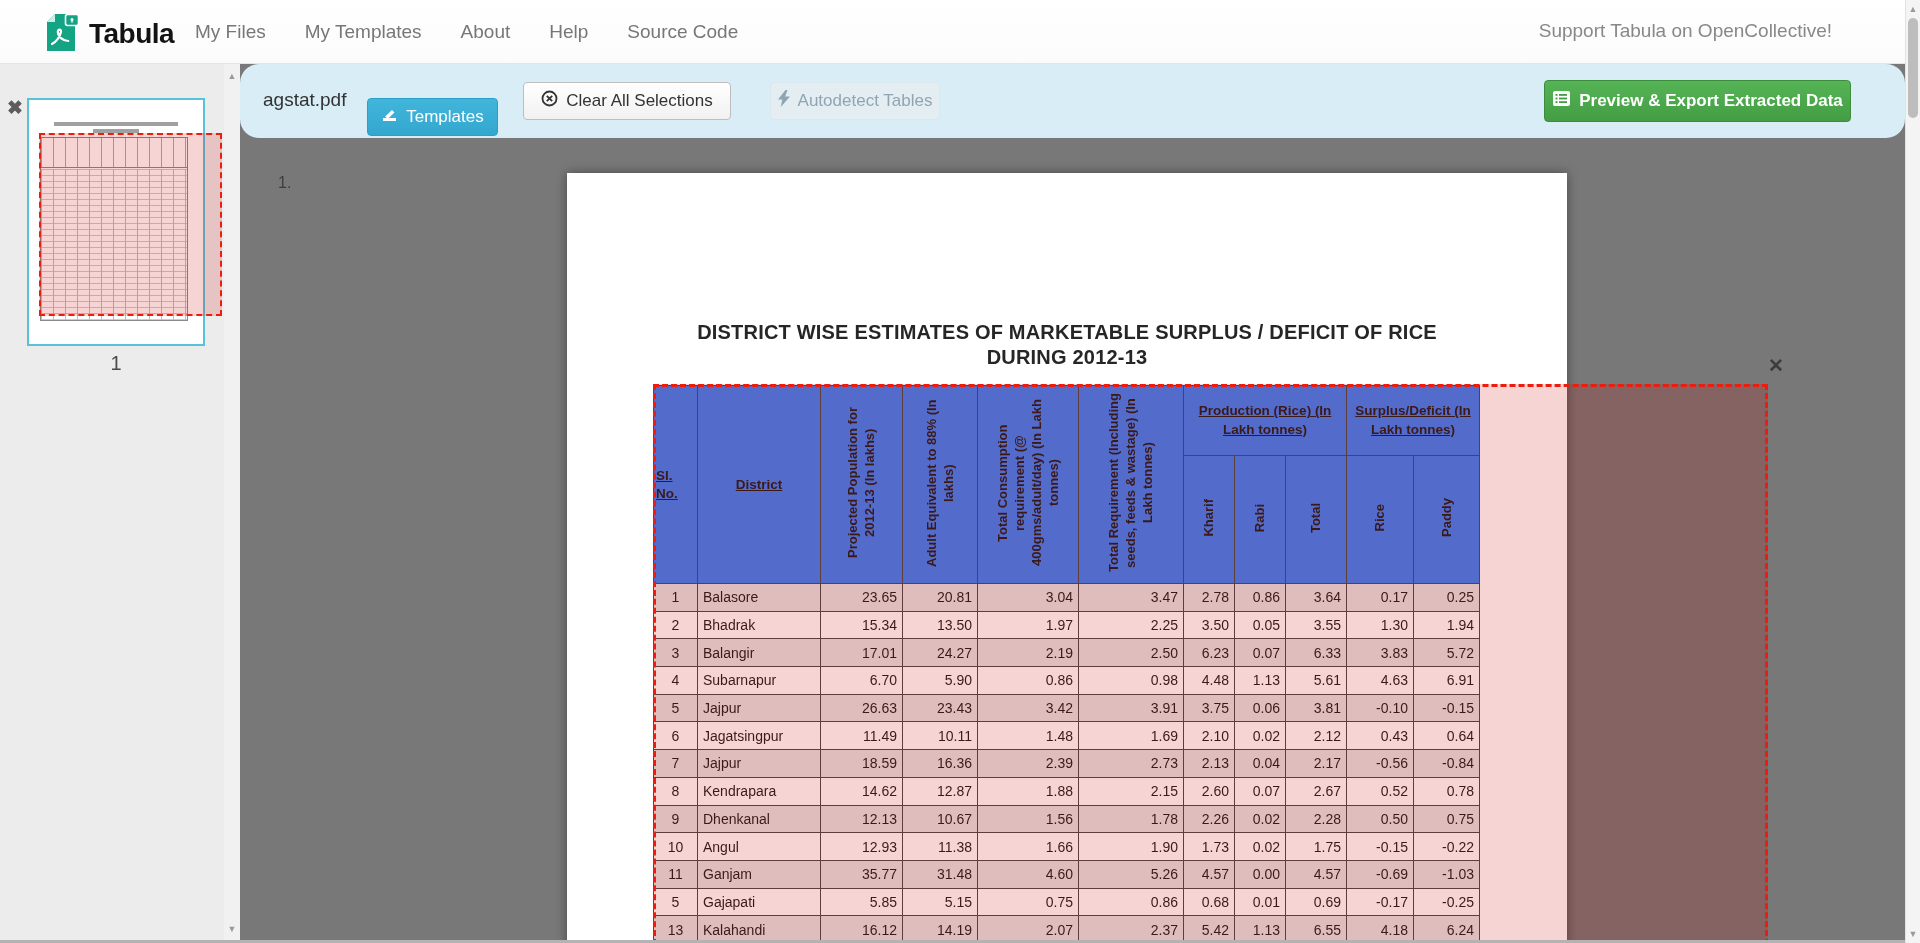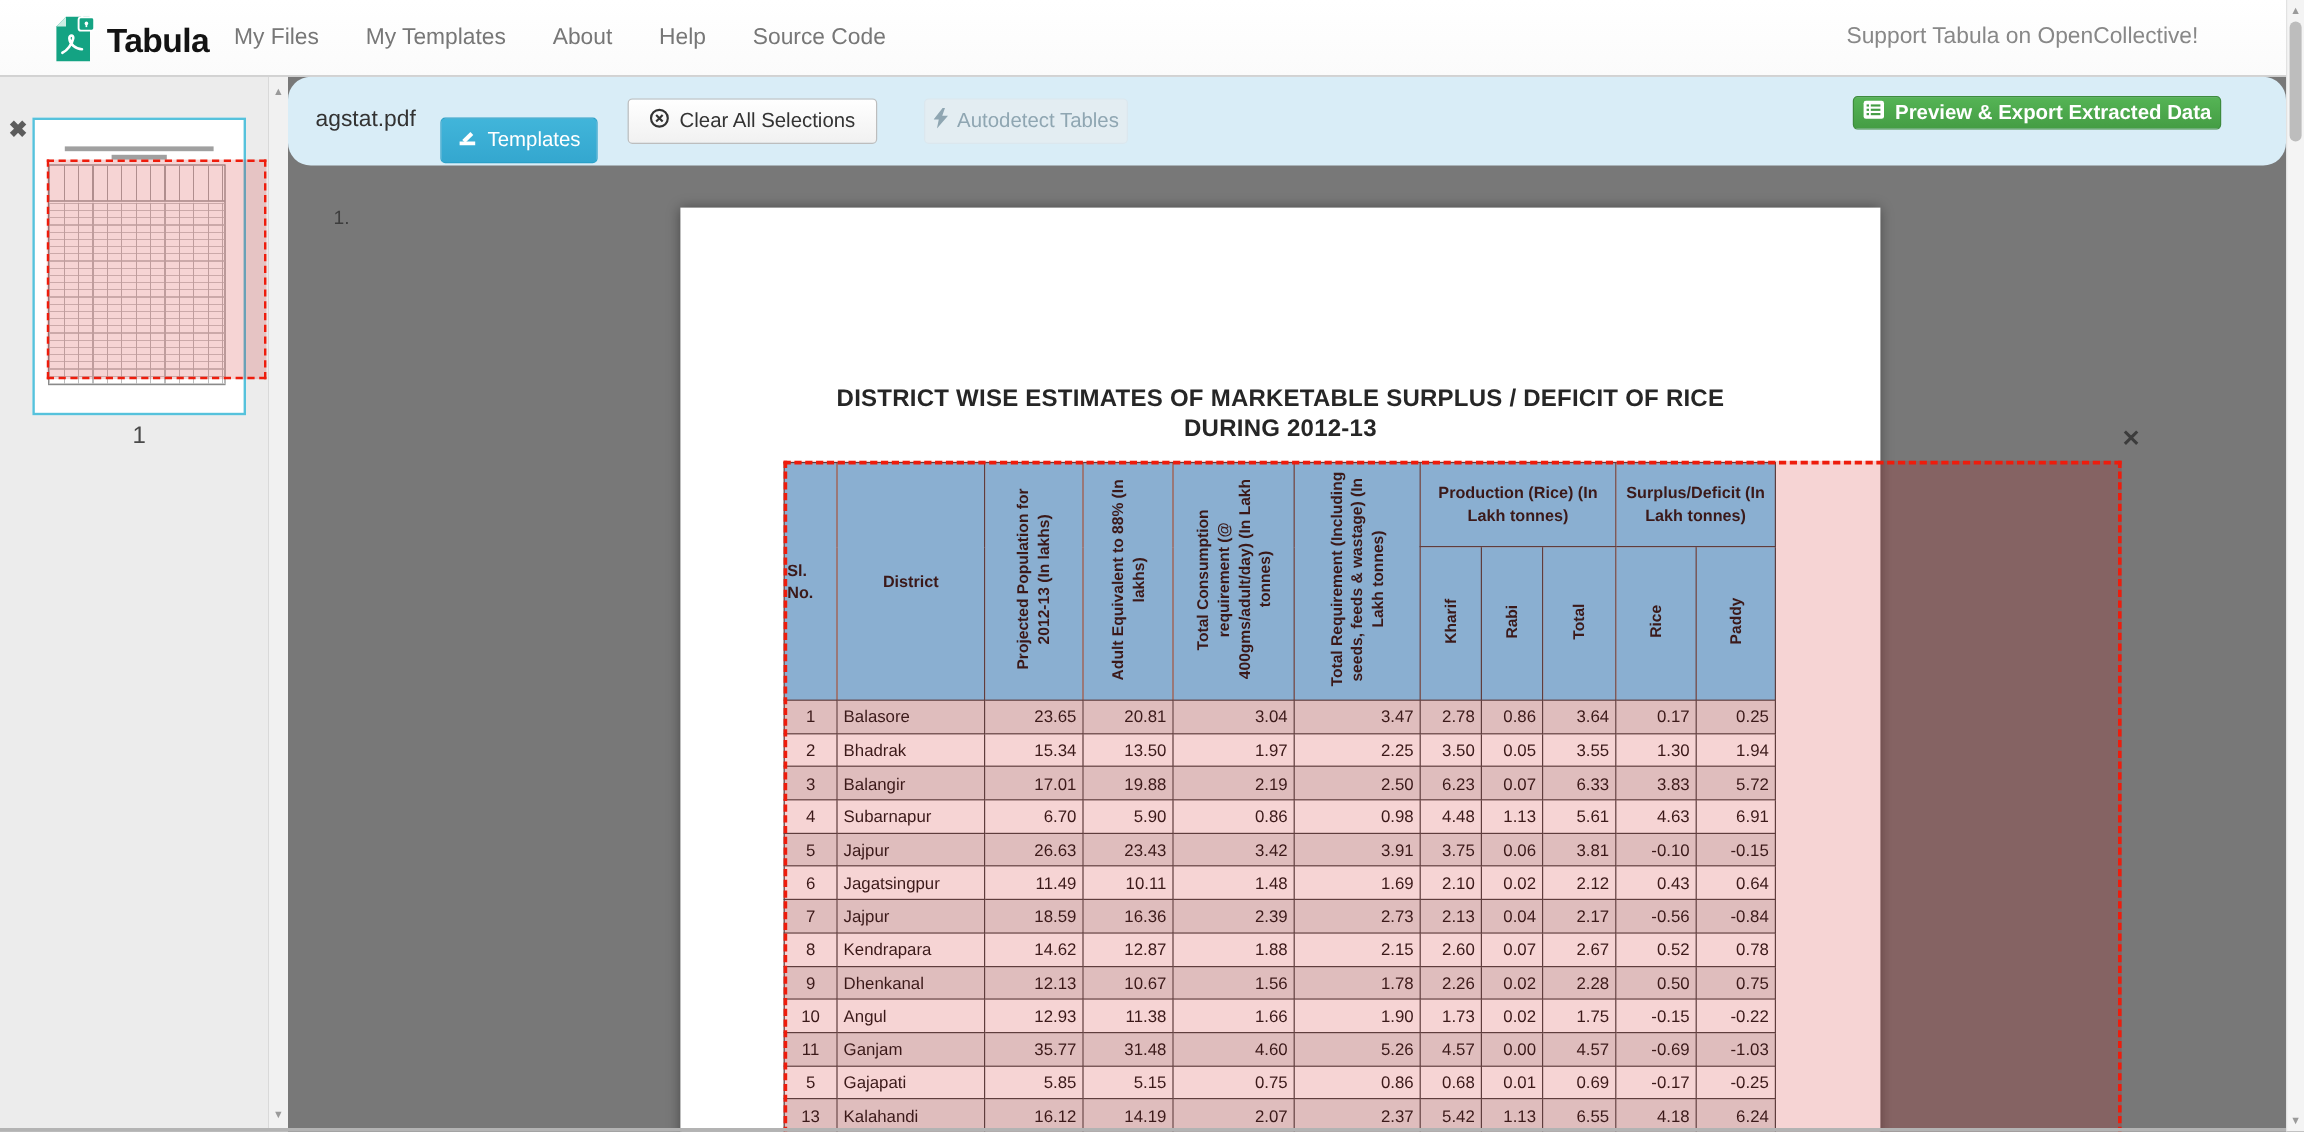--- a/index.html
+++ b/index.html
@@ -25,21 +25,21 @@
   .filename { position:absolute; left:23px; top:25px; font-size:19px; color:#333; }
   .btn { position:absolute; display:flex; align-items:center; justify-content:center; gap:8px;
     border-radius:4px; font-size:17px; cursor:pointer; white-space:nowrap; }
   .btn svg { flex:0 0 auto; }
   .btn-templates { left:127px; top:18px; width:131px; height:38px; color:#fff;
     background:linear-gradient(var(--accent_blue,#41b5da),#34a7cf); border:1px solid #2aa0c8;margin-top:16px; }
   .btn-clear { left:283px; top:18px; width:208px; height:38px; color:#333;
     background:linear-gradient(#ffffff,#f1f1f1); border:1px solid #bdbdbd; }
   .btn-autodetect { left:530px; top:18px; width:170px; height:38px; color:#8fa6b2;
     background:#e3edf2; border:1px solid #dbe7ee; cursor:default; }
-  .btn-export { left:1304px; top:16px; width:307px; height:28px; color:#fff; font-weight:bold;
+  .btn-export { left:1304px; top:16px; width:307px; height:42px; color:#fff; font-weight:bold;
     background:linear-gradient(#55b455,#449d44); border:1px solid #3d8b3d; }
 
   
   .sidebar { position:absolute; left:0; top:64px; width:224px; height:879px; background:#ececec; z-index:10; }
   .thumb-remove { position:absolute; left:7px; top:32px; font-size:19px; font-weight:bold; color:#5c5c5c; cursor:pointer; }
   .thumbnail { position:absolute; left:27px; top:34px; width:178px; height:248px;
     background:#fff; border:2px solid var(--thumbnail_border,#56c2dc); cursor:pointer; }
   .mini-title-1 { position:absolute; left:25px; top:22px; width:124px; height:4px; background:#a0a0a0; }
   .mini-title-2 { position:absolute; left:64px; top:29px; width:46px; height:4px; background:#a0a0a0; }
   .mini-table { position:absolute; left:11px; top:37px; width:148px; height:184px;
@@ -64,21 +64,21 @@
   .page-label { position:absolute; left:38px; top:36px; font-size:16px; color:#3d3d3d; }
   .pdf-page { position:absolute; left:327px; top:35px; width:1000px; height:1100px;
     background:#fff; box-shadow:0 0 10px rgba(0,0,0,0.4); }
   .doc-title { position:absolute; left:0; top:147px; width:100%; text-align:center;
     font-weight:bold; color:#262626; font-size:20px; line-height:25px; letter-spacing:0.2px; }
 
   
   .doc-table { position:absolute; left:86px; top:212px; width:826px;
     border-collapse:collapse; table-layout:fixed; color:#1f1f1f; }
   .doc-table th, .doc-table td { border:1px solid #4a4a4a; overflow:hidden; }
-  .doc-table th { font-weight:bold; background:#7dd3fc; padding:2px; font-size:13.5px; }
+  .doc-table th { font-weight:bold; background:#3b82f6; padding:2px; font-size:13.5px;text-decoration:underline; }
   .hr1 { height:70px; } .hr2 { height:128px; }
   .h-group { font-size:14.5px; line-height:1.35; padding:2px 6px; text-align:center; }
   .h-sl { text-align:left; padding-left:5px; font-size:13.5px; line-height:1.3; }
   .h-district { text-align:center; }
   .h-vert { text-align:center; vertical-align:middle; }
   .vtext { display:inline-block; writing-mode:vertical-rl; transform:rotate(180deg);
     font-size:13px; line-height:1.32; font-weight:bold; text-align:center; }
   .vt-tall { height:186px; }
   .vt-sub  { max-height:118px; }
   .doc-table tbody tr { height:27.7px; }
@@ -275,21 +275,21 @@
           <td class="c-num">3.50</td>
           <td class="c-num">0.05</td>
           <td class="c-num">3.55</td>
           <td class="c-num">1.30</td>
           <td class="c-num">1.94</td>
         </tr>
           <tr>
           <td class="c-sl">3</td>
           <td class="c-name">Balangir</td>
           <td class="c-num">17.01</td>
-          <td class="c-num">19.88</td>
+          <td class="c-num">24.27</td>
           <td class="c-num">2.19</td>
           <td class="c-num">2.50</td>
           <td class="c-num">6.23</td>
           <td class="c-num">0.07</td>
           <td class="c-num">6.33</td>
           <td class="c-num">3.83</td>
           <td class="c-num">5.72</td>
         </tr>
           <tr>
           <td class="c-sl">4</td>

